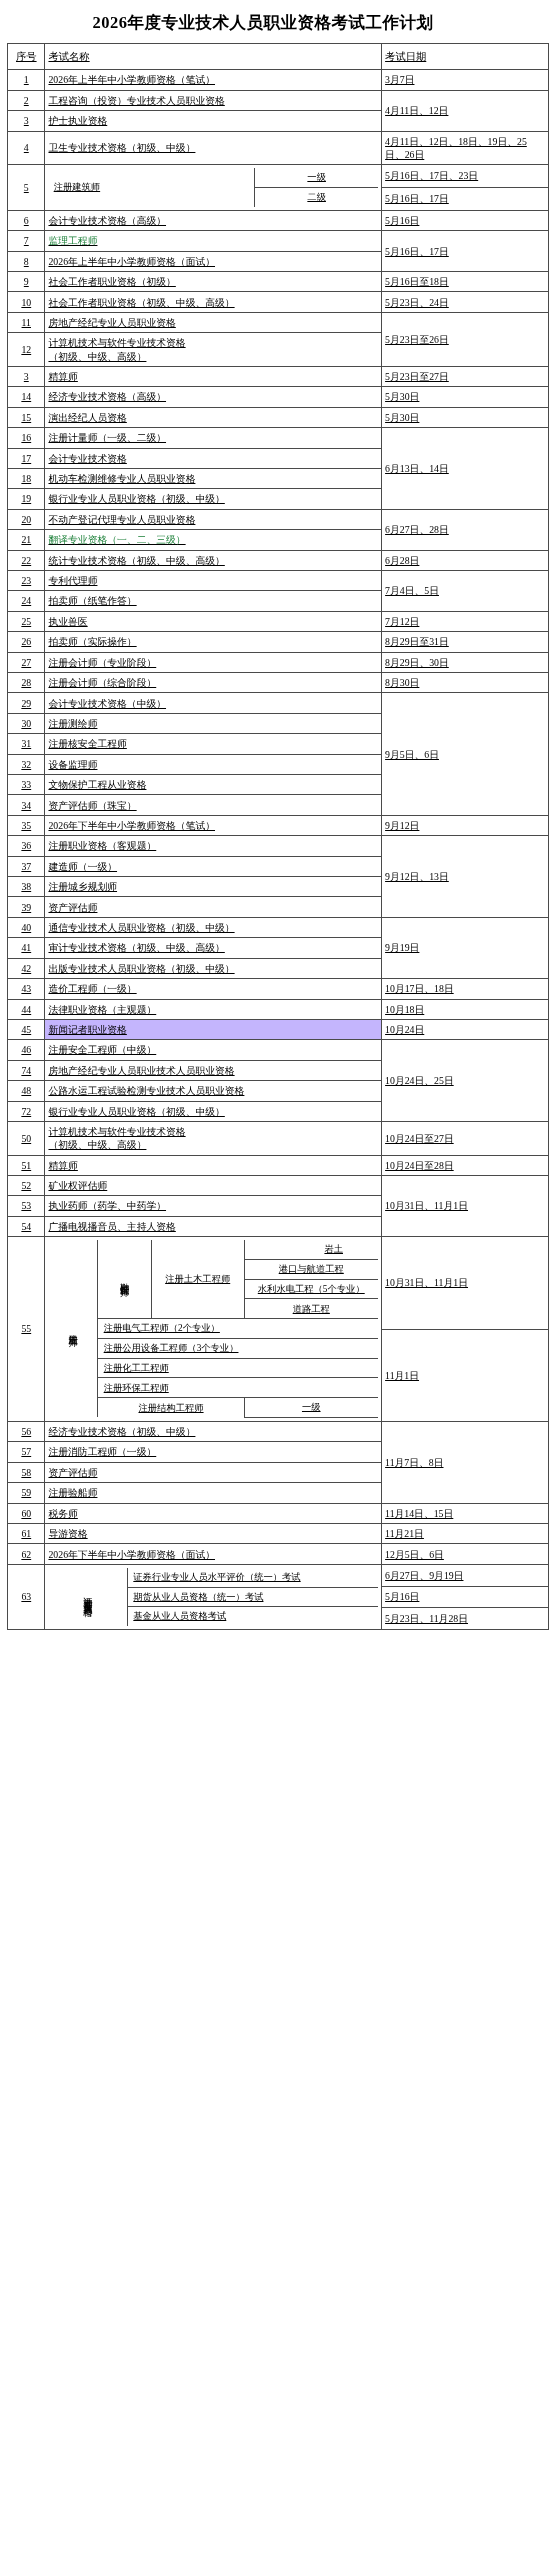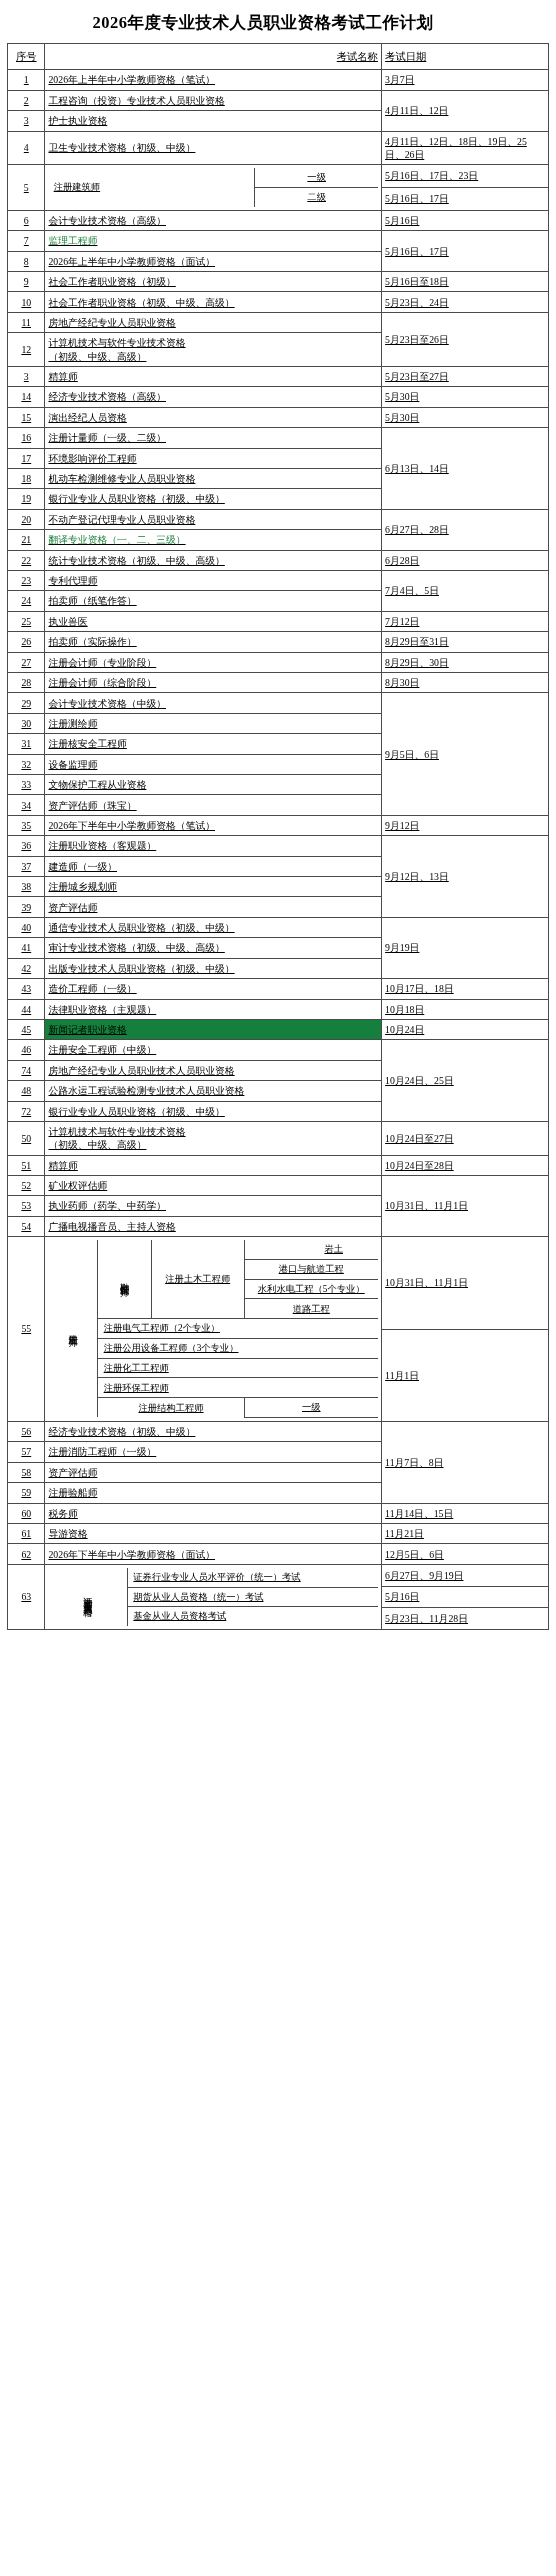--- a/index.html
+++ b/index.html
@@ -36,41 +36,41 @@
     border: 0.5px solid #4a4a4a;
     padding: 3.1px 3.1px;
     vertical-align: middle;
     line-height: 1.35;
   }
   th.h-seq, td.c-seq {
     width: 30px;
     text-align: center;
   }
   th.h-name {
-    text-align: right;
+    text-align: left;
   }
   th.h-date, td.c-date {
     width: 160px;
     text-align: left;
     padding-left: 7.2px;
   }
   thead th {
     font-weight: normal;
     font-size: 10.3px;
     height: 19.6px;
   }
   td.c-name {
     text-align: left;
     padding-left: 7.2px;
   }
   .highlight-green {
     color: #1a7f37;
   }
   .highlight-pink {
-    background: #15803d;
+    background: #c4b5fd;
   }
   .nested {
     border-collapse: collapse;
     width: 100%;
     table-layout: fixed;
   }
   .nested td {
     border: 0.5px solid #4a4a4a;
     padding: 2.6px 2.1px;
     font-size: 9.3px;
@@ -210,21 +210,21 @@
         <td class="c-date">5月30日</td>
       </tr>
 
       <tr>
         <td class="c-seq">16</td>
         <td class="c-name">注册计量师（一级、二级）</td>
         <td class="c-date" rowspan="4">6月13日、14日</td>
       </tr>
       <tr>
         <td class="c-seq">17</td>
-        <td class="c-name">环境影响评价工程师</td>
+        <td class="c-name">会计专业技术资格</td>
       </tr>
       <tr>
         <td class="c-seq">18</td>
         <td class="c-name">机动车检测维修专业人员职业资格</td>
       </tr>
       <tr>
         <td class="c-seq">19</td>
         <td class="c-name">银行业专业人员职业资格（初级、中级）</td>
       </tr>
 

